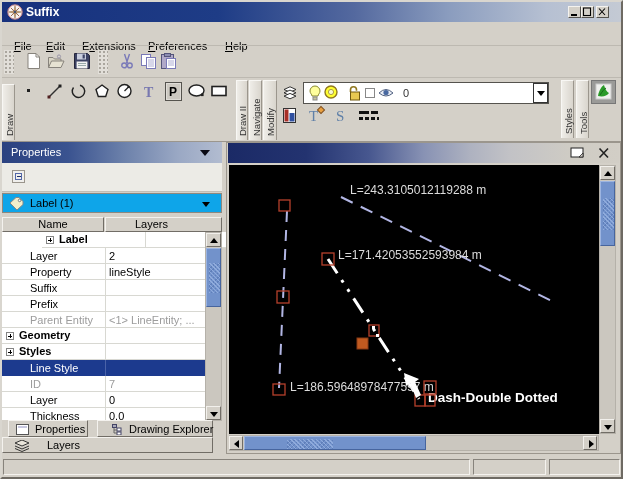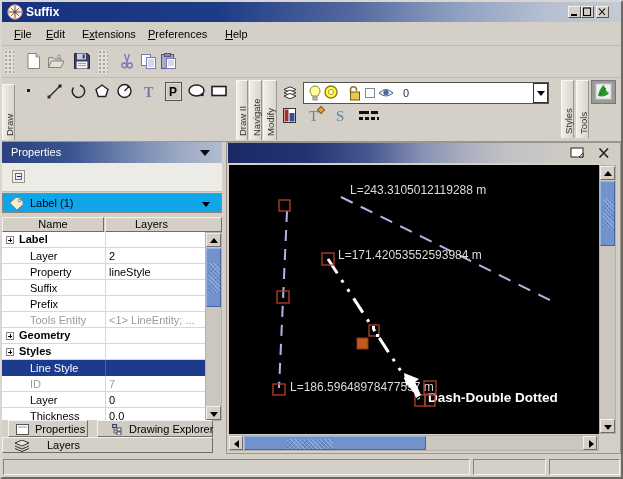--- a/index.html
+++ b/index.html
@@ -13,21 +13,21 @@
 
 #title{left:2px;top:2px;width:619px;height:20px;
  background:linear-gradient(90deg,#17317d 0%,#1e3c86 35%,#54699f 57%,#8a9cbe 72%,#b6c0d2 88%,#c4cad4 100%);}
 #title .txt{position:absolute;left:24px;top:3px;color:#fff;font-size:12px;font-weight:bold;}
 .tbtn{position:absolute;top:6px;width:13px;height:12px;background:#d4d0c8;
  border-top:1px solid #f4f2ee;border-left:1px solid #f4f2ee;
  border-right:1px solid #55534e;border-bottom:1px solid #55534e;
  box-sizing:border-box;font-size:9px;line-height:9px;text-align:center;color:#000;}
 
 #menu{left:2px;top:22px;width:619px;height:23px;font-size:11px;color:#000;}
-#menu span{position:absolute;top:6px;}
+#menu span{position:absolute;top:18px;}
 
 .grip{position:absolute;width:10px;height:24px;
  background-image:radial-gradient(#aaa69e 28%,rgba(0,0,0,0) 32%);
  background-size:4px 4px;background-color:#e2dfd9;}
 .vstrip{position:absolute;background:linear-gradient(90deg,#efede8,#d9d5cd);
  border-left:1px solid #f8f7f4;border-top:1px solid #f8f7f4;
  border-right:1px solid #9b968d;box-sizing:border-box;}
 .vstrip div{position:absolute;left:50%;bottom:4px;transform-origin:0 100%;
  transform:rotate(-90deg) translateY(50%);white-space:nowrap;
  font-size:9.5px;color:#333;}
@@ -270,21 +270,21 @@
  <span class="abs" style="left:27px;top:3px;font-size:11px;">Label (1)</span>
  <div class="arrow" style="right:11px;top:8px;border-left:4px solid rgba(0,0,0,0);border-right:4px solid rgba(0,0,0,0);border-top:5px solid #000;"></div>
 </div>
 
 <div class="abs" style="left:2px;top:217px;width:220px;height:15px;background:#d4d0c8;font-size:11px;">
  <div class="abs" style="left:0;top:0;width:102px;height:15px;border:1px solid;border-color:#f4f2ee #716d66 #716d66 #f4f2ee;box-sizing:border-box;text-align:center;">Name</div>
  <div class="abs" style="left:103px;top:0;width:117px;height:15px;border:1px solid;border-color:#f4f2ee #716d66 #716d66 #f4f2ee;box-sizing:border-box;text-align:center;padding-right:24px;">Layers</div>
 </div>
 
 <div class="abs" style="left:2px;top:232px;width:220px;height:188px;background:#fff;"></div>
-<div class="tblrow" style="top:232px;">
+<div class="tblrow" style="top:232px;margin-left:40px;">
     <div class="plus"></div>
     <b class="abs" style="left:17px;top:1px;">Label</b>
     <div class="colline"></div>
   </div>
 <div class="tblrow" style="top:248px;">
     <div class="cell1">Layer</div>
     <div class="cell2">2</div>
     <div class="colline"></div>
   </div>
 <div class="tblrow" style="top:264px;">
@@ -294,21 +294,21 @@
   </div>
 <div class="tblrow" style="top:280px;">
     <div class="cell1">Suffix</div>
     <div class="colline"></div>
   </div>
 <div class="tblrow" style="top:296px;">
     <div class="cell1">Prefix</div>
     <div class="colline"></div>
   </div>
 <div class="tblrow" style="top:312px;">
-    <div class="cell1" style="color:#9c9c9c">Tools Entity</div>
+    <div class="cell1" style="color:#9c9c9c">Parent Entity</div>
     <div class="cell2" style="color:#9c9c9c">&lt;1&gt; LineEntity; ...</div>
     <div class="colline"></div>
   </div>
 <div class="tblrow" style="top:328px;">
     <div class="plus"></div>
     <b class="abs" style="left:17px;top:1px;">Geometry</b>
     <div class="colline"></div>
   </div>
 <div class="tblrow" style="top:344px;">
     <div class="plus"></div>

